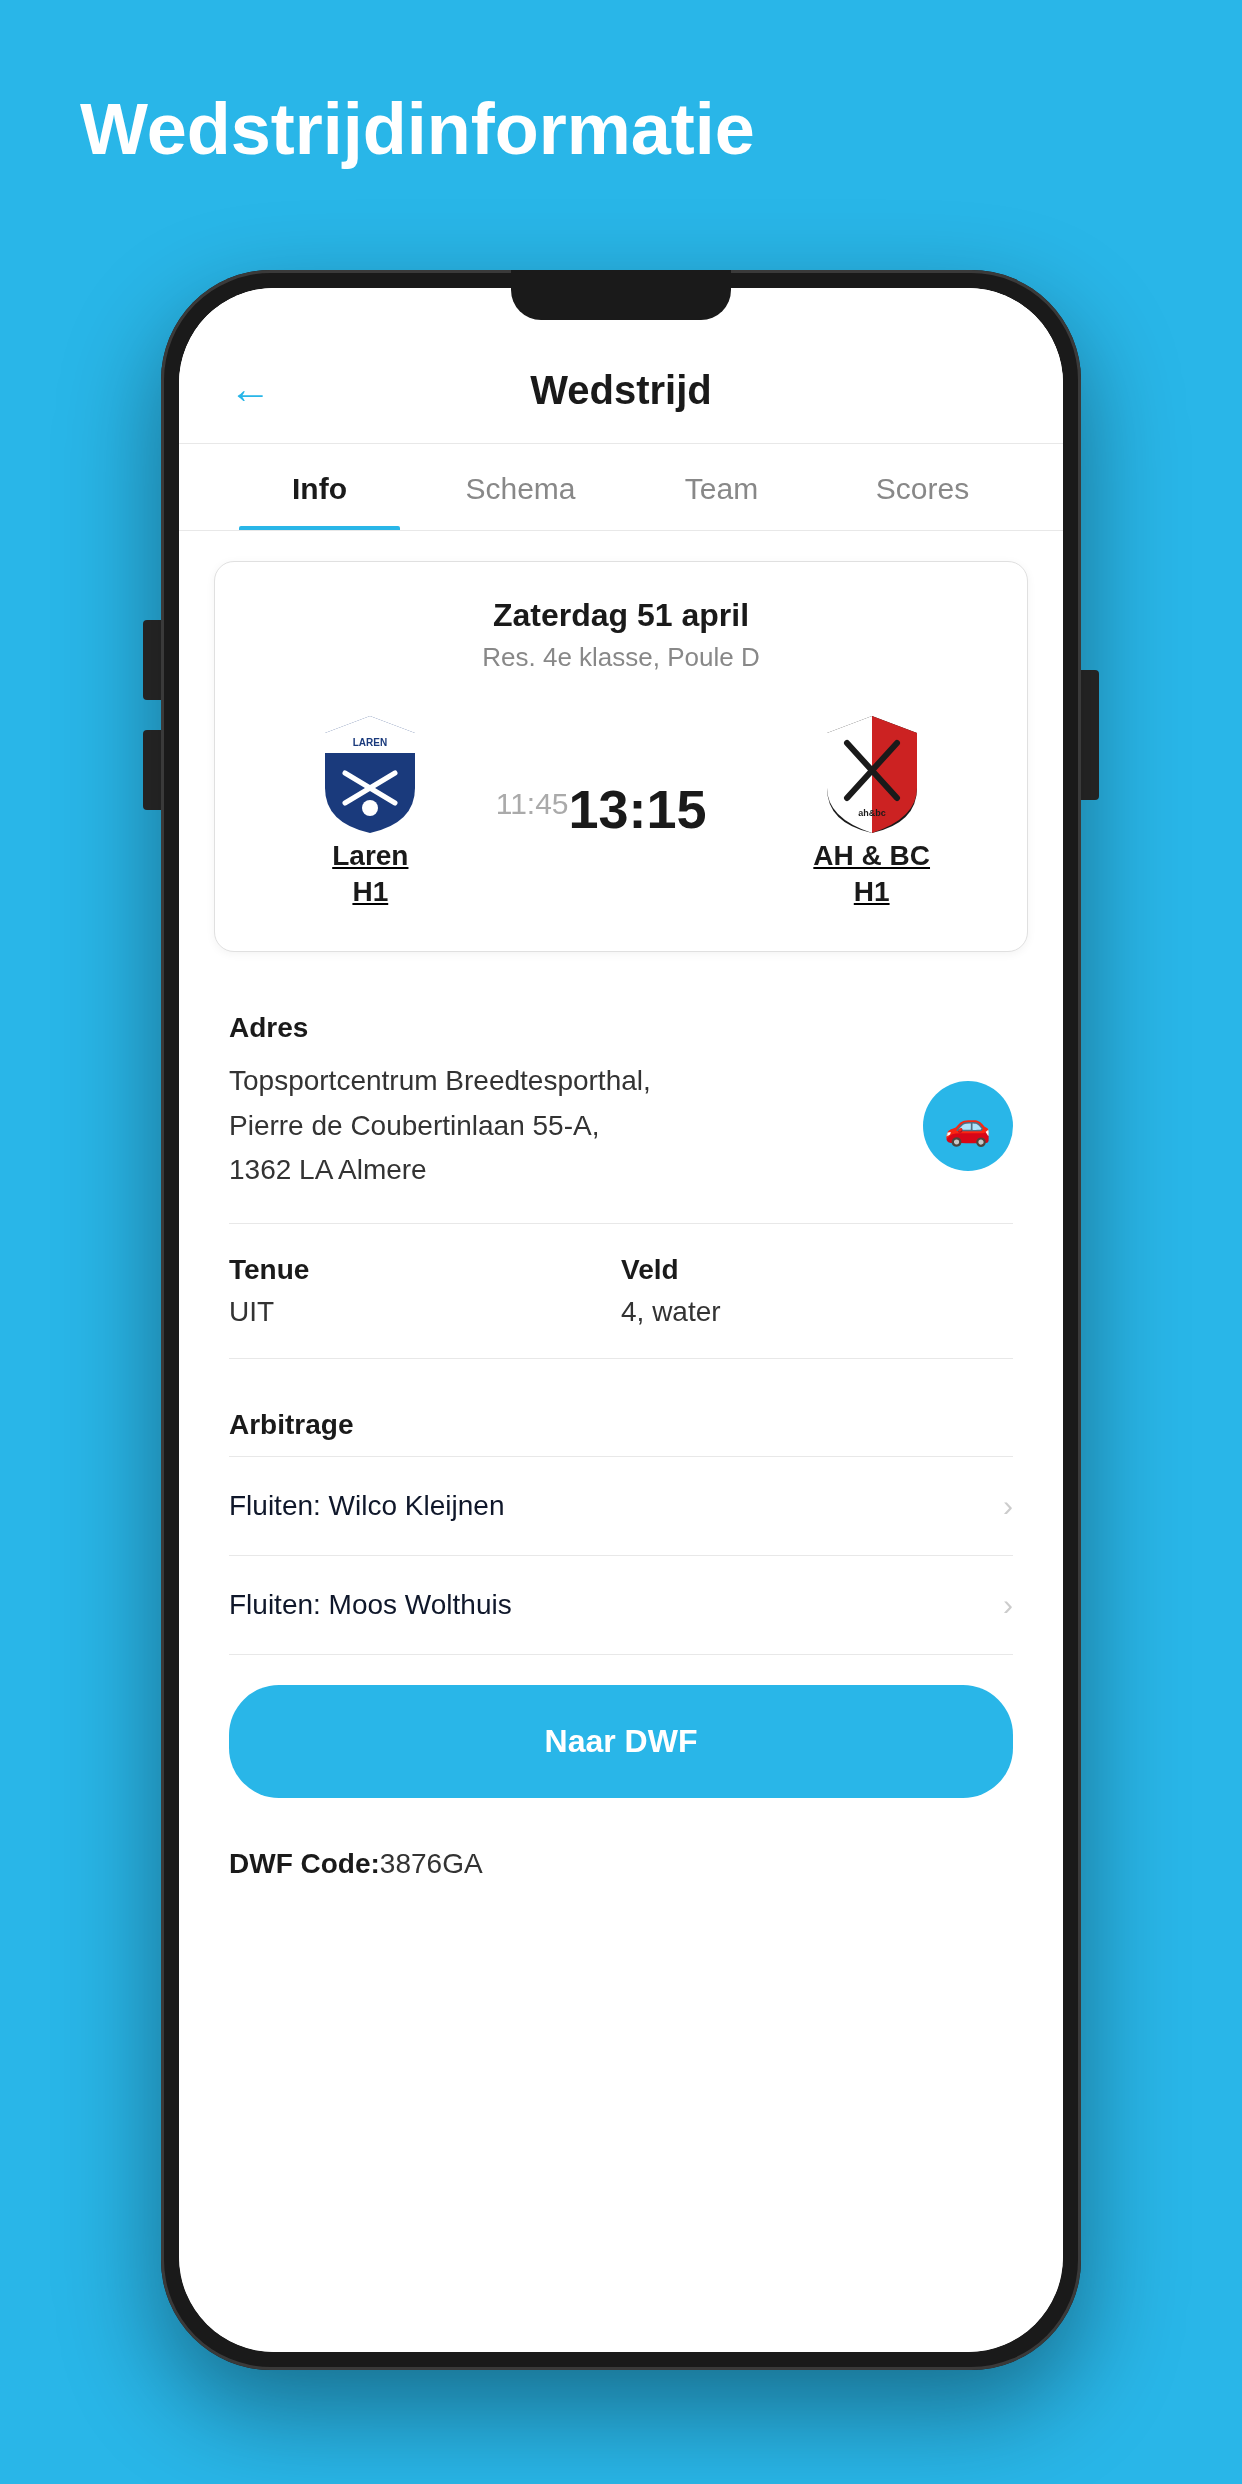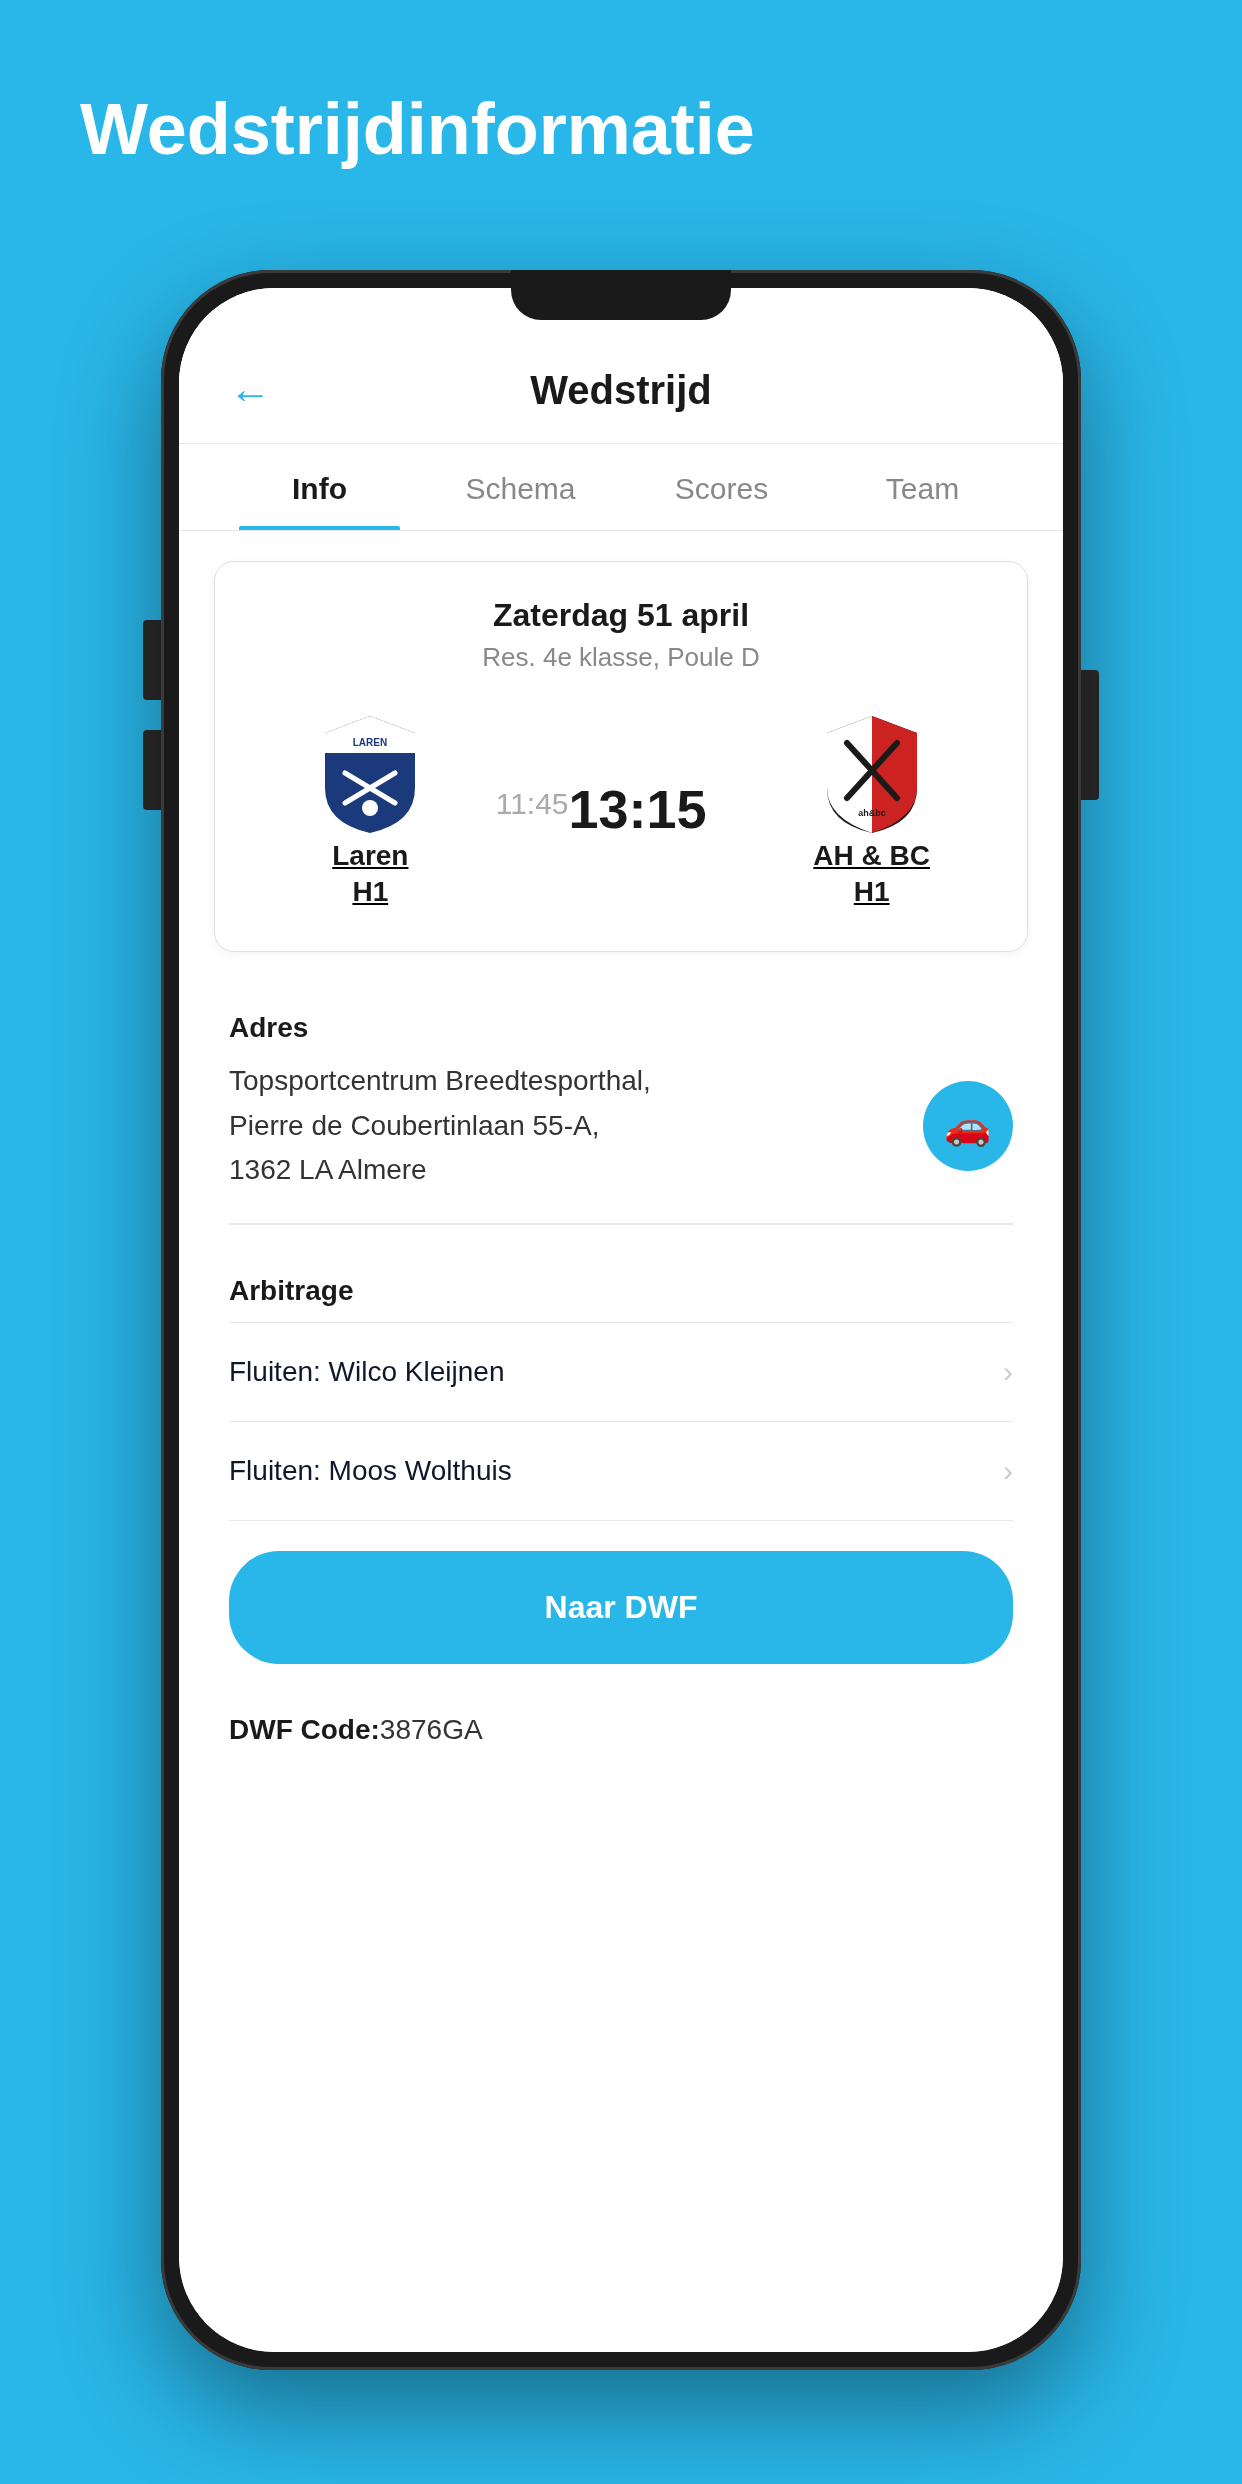--- a/index.html
+++ b/index.html
@@ -397,22 +397,22 @@
       <div class="screen-content">
 
         <div class="app-header">
           <div class="back-btn">←</div>
           <div class="header-title">Wedstrijd</div>
         </div>
 
         <div class="tabs">
           <div class="tab active">Info</div>
           <div class="tab">Schema</div>
+          <div class="tab">Team</div>
           <div class="tab">Scores</div>
-          <div class="tab">Team</div>
         </div>
 
         <div class="match-card">
           <div class="match-date">Zaterdag 51 april</div>
           <div class="match-competition">Res. 4e klasse, Poule D</div>
 
           <div class="match-teams">
 
             <div class="team-side">
 
@@ -476,20 +476,30 @@
               1362 LA Almere
             </div>
             <div class="car-btn">
               <span class="car-icon">🚗</span>
             </div>
           </div>
         </div>
 
         <div class="divider"></div>
 
+        <div class="two-col">
+          <div class="col">
+            <div class="col-label">Tenue</div>
+            <div class="col-value">UIT</div>
+          </div>
+          <div class="col">
+            <div class="col-label">Veld</div>
+            <div class="col-value">4, water</div>
+          </div>
+        </div>
 
         <div class="divider"></div>
 
         <div class="section-header">
           <div class="section-title">Arbitrage</div>
         </div>
 
         <div class="divider"></div>
 
         <div class="list-item">

